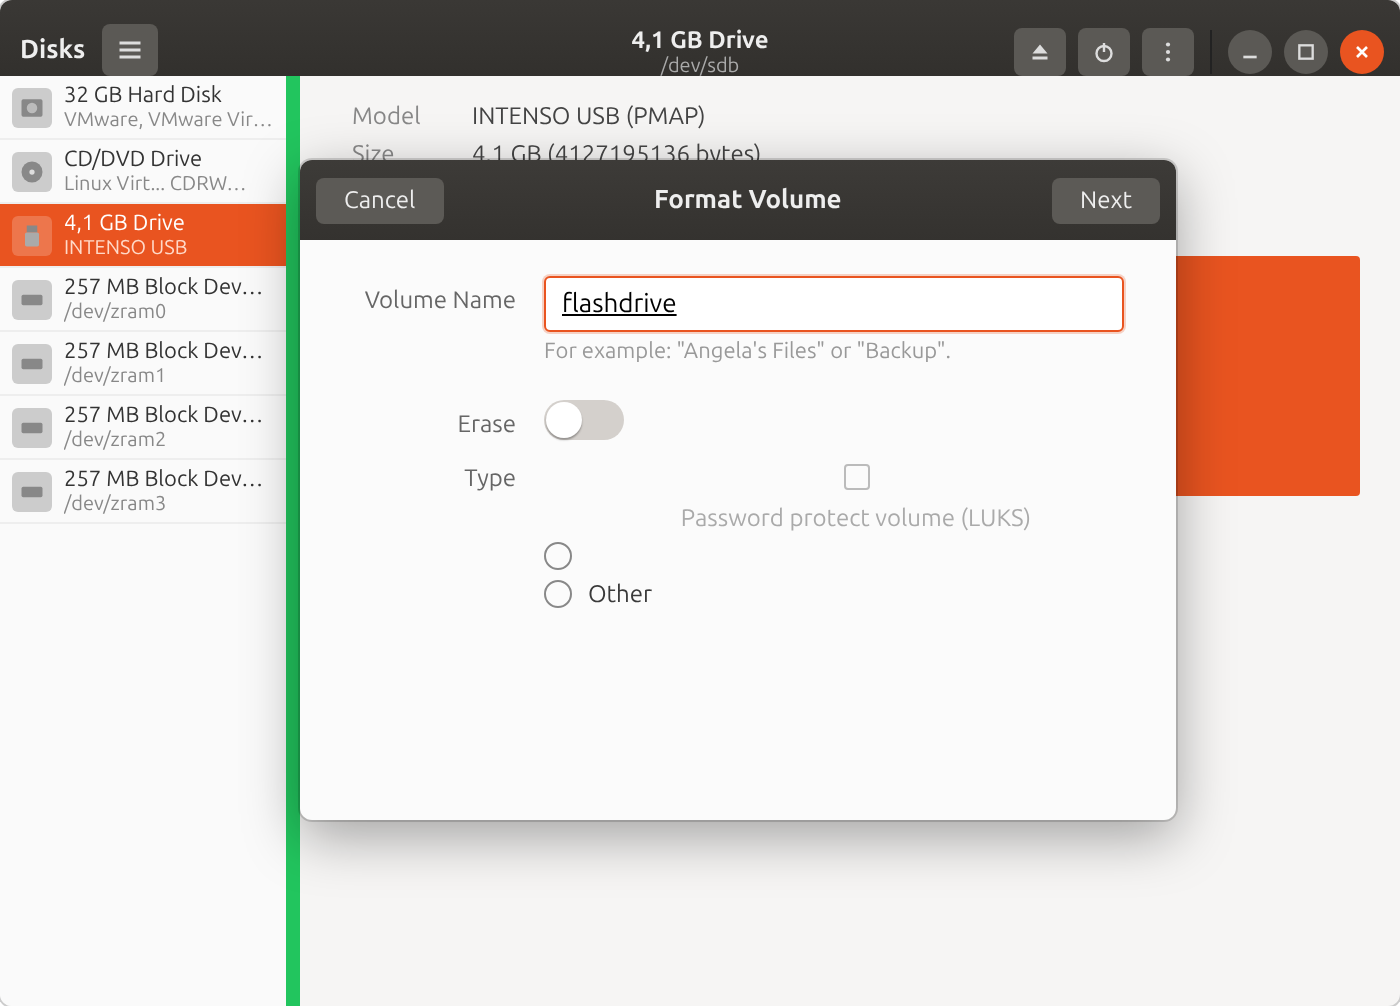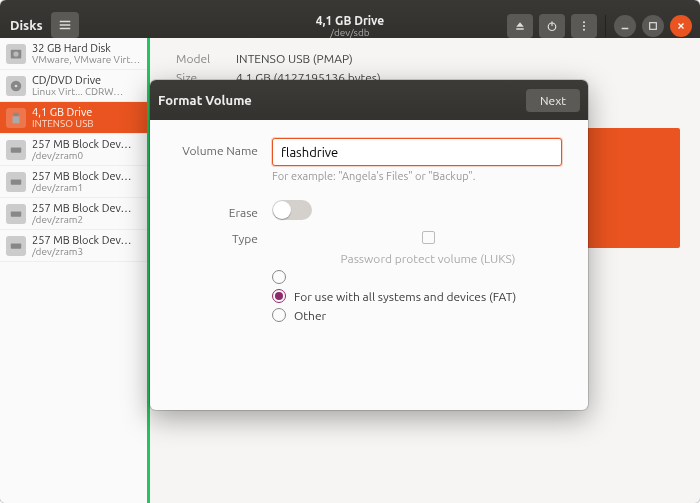--- a/index.html
+++ b/index.html
@@ -14,21 +14,21 @@
   .hb-center .t1{font-weight:700;color:#eee;font-size:12px;}
   .hb-center .t2{font-size:10px;color:#aaa;}
   .hb-right{margin-left:auto;display:flex;align-items:center;gap:6px;padding-right:8px;}
   .hb-btn{width:26px;height:24px;background:#5b5955;border-radius:4px;display:flex;align-items:center;justify-content:center;color:#ddd;font-size:12px;}
   .hb-sep{width:1px;height:22px;background:#222;margin:0 2px;}
   .win-btn{width:22px;height:22px;border-radius:50%;display:flex;align-items:center;justify-content:center;color:#eee;font-size:11px;}
   .win-close{background:#e95420;}
   .win-min,.win-max{background:#5b5955;}
   
   .body{display:flex;height:calc(100% - 38px);}
-  .sidebar{width:150px;background:#fafafa;border-right:3px solid #22c55e;overflow:hidden;}
+  .sidebar{width:150px;background:#fafafa;border-right:7px solid #22c55e;overflow:hidden;}
   .dev{display:flex;align-items:center;gap:6px;padding:4px 6px;font-size:11px;color:#333;border-bottom:1px solid #eee;}
   .dev .icon{width:20px;height:20px;background:#ccc;border-radius:3px;flex:none;display:flex;align-items:center;justify-content:center;}
   .dev .icon svg{width:14px;height:14px;}
   .dev .txt{overflow:hidden;}
   .dev .nm{font-weight:400;white-space:nowrap;overflow:hidden;text-overflow:ellipsis;}
   .dev .sb{font-size:10px;color:#888;white-space:nowrap;overflow:hidden;text-overflow:ellipsis;}
   .dev.sel{background:#e95420;color:#fff;}
   .dev.sel .sb{color:#ffd9c8;}
   .dev.sel .icon{background:#fff3;}
   
@@ -40,21 +40,21 @@
   .overlay{position:absolute;inset:0;background:rgba(0,0,0,0);}
   .modal{position:absolute;left:150px;top:80px;width:438px;height:330px;background:#fbfbfb;border-radius:6px;box-shadow:0 8px 28px rgba(0,0,0,.35),0 0 0 1px rgba(0,0,0,.15);overflow:hidden;display:flex;flex-direction:column;}
   .m-hb{height:40px;background:linear-gradient(#3d3b38,#34322f);display:flex;align-items:center;justify-content:space-between;padding:0 8px;}
   .m-title{color:#eee;font-weight:700;font-size:13px;}
   .m-btn{background:#5c5a56;color:#eee;border:none;border-radius:4px;padding:5px 14px;font-size:12px;cursor:pointer;}
   .m-body{flex:1;padding:18px 26px 10px;font-size:12px;color:#555;overflow:auto;}
   .row{display:flex;margin-bottom:4px;}
   .row .lbl{width:96px;text-align:right;color:#666;padding-right:14px;padding-top:6px;font-size:12px;}
   .row .ctl{flex:1;}
   .hint{font-size:11px;color:#999;margin-top:4px;margin-bottom:14px;}
-  input.txt{width:100%;padding:6px 8px;border:1px solid #e95420;border-radius:3px;font-size:13px;outline:none;box-shadow:0 0 0 1px rgba(233,84,32,.25);}
+  input.txt{width:100%;padding:6px 8px;border:1px solid #e95420;border-radius:3px;font-size:13px;outline:none;box-shadow:0 0 0 1px rgba(233,84,32,.25);text-decoration:underline;}
   
   .toggle{width:40px;height:20px;background:#d4d0cc;border-radius:10px;position:relative;display:inline-block;}
   .toggle .knob{width:18px;height:18px;background:#fff;border-radius:50%;position:absolute;top:1px;left:1px;box-shadow:0 1px 1px rgba(0,0,0,.3);}
   
   .opt{display:flex;align-items:center;gap:8px;margin:5px 0;font-size:12px;color:#3a3a3a;}
   .radio{width:14px;height:14px;border:1.5px solid #888;border-radius:50%;flex:none;position:relative;}
   .radio.on{border-color:#8f2a6a;}
   .radio.on::after{content:"";position:absolute;inset:2px;border-radius:50%;background:#8f2a6a;}
   .chk{width:13px;height:13px;border:1.5px solid #bbb;border-radius:2px;flex:none;}
   .sub{margin-left:22px;color:#aaa;flex-direction:column;}
@@ -209,20 +209,21 @@
           <div class="k">Size</div>
           <div>4,1 GB (4127195136 bytes)</div>
         </div>
       <div class="partbox"></div>
     </div>
   </div>
 
   <div class="overlay"></div>
   <div class="modal">
     <div class="m-hb">
+      <button class="m-btn">Cancel</button>
       <span class="m-title">Format Volume</span>
       <button class="m-btn">Next</button>
     </div>
     <div class="m-body">
       <div class="row">
         <div class="lbl">Volume Name</div>
         <div class="ctl">
           <input class="txt" type="text" value="flashdrive" style="">
           <div class="hint">For example: "Angela's Files" or "Backup".</div>
         </div>
@@ -237,24 +238,20 @@
         <div class="lbl">Type</div>
         <div class="ctl">
           <div class="opt sub">
               <span class="chk"></span>
               <span>Password protect volume (LUKS)</span>
             </div>
           <div class="opt">
               <span class="radio"></span>
             </div>
           <div class="opt">
-              <span class="radio on"></span>
-              <span>For use with all systems and devices (FAT)</span>
-            </div>
-          <div class="opt">
               <span class="radio"></span>
               <span>Other</span>
             </div>
         </div>
       </div>
     </div>
   </div>
 </div>
 
 </body></html>

